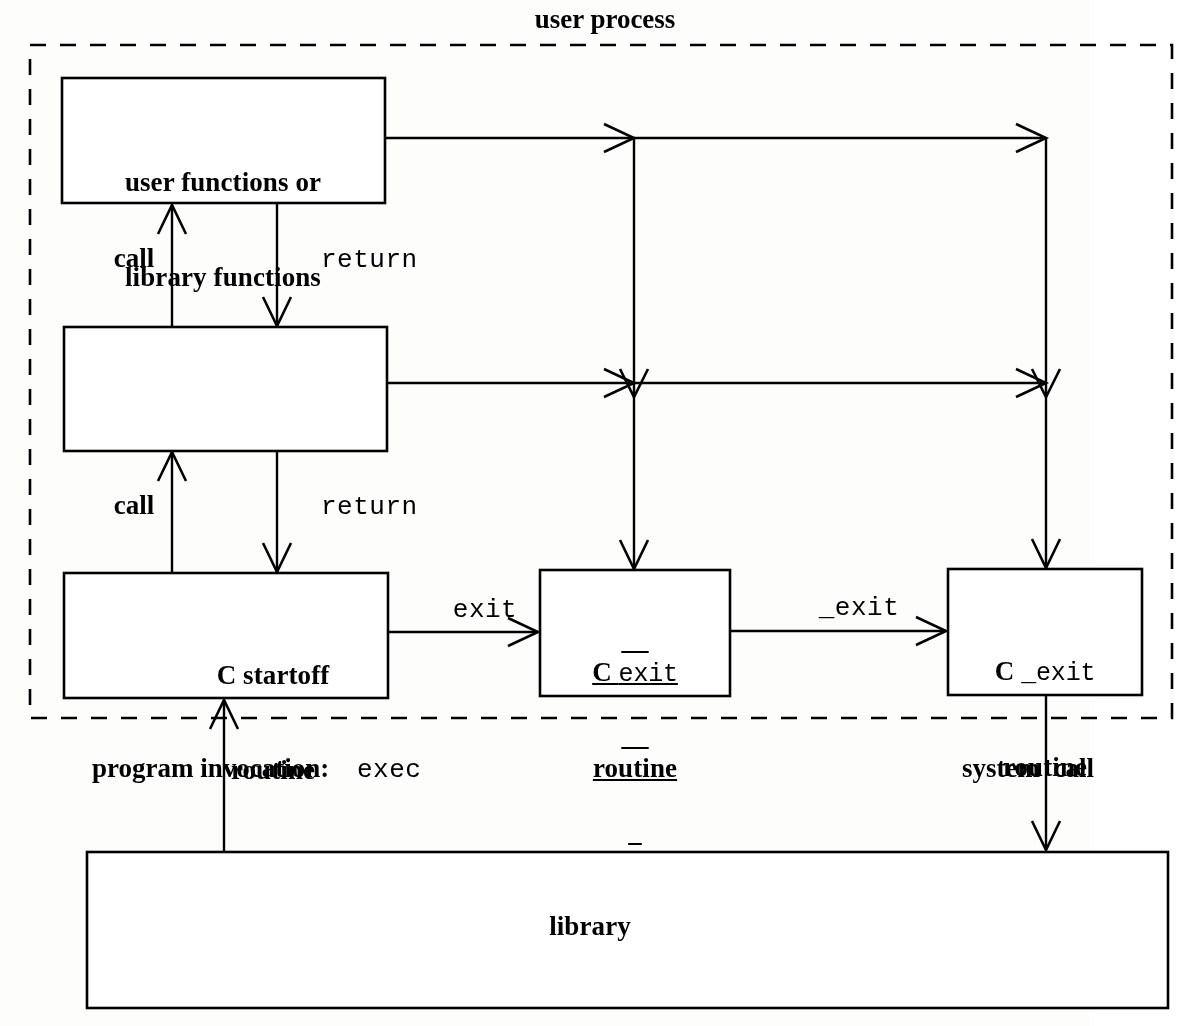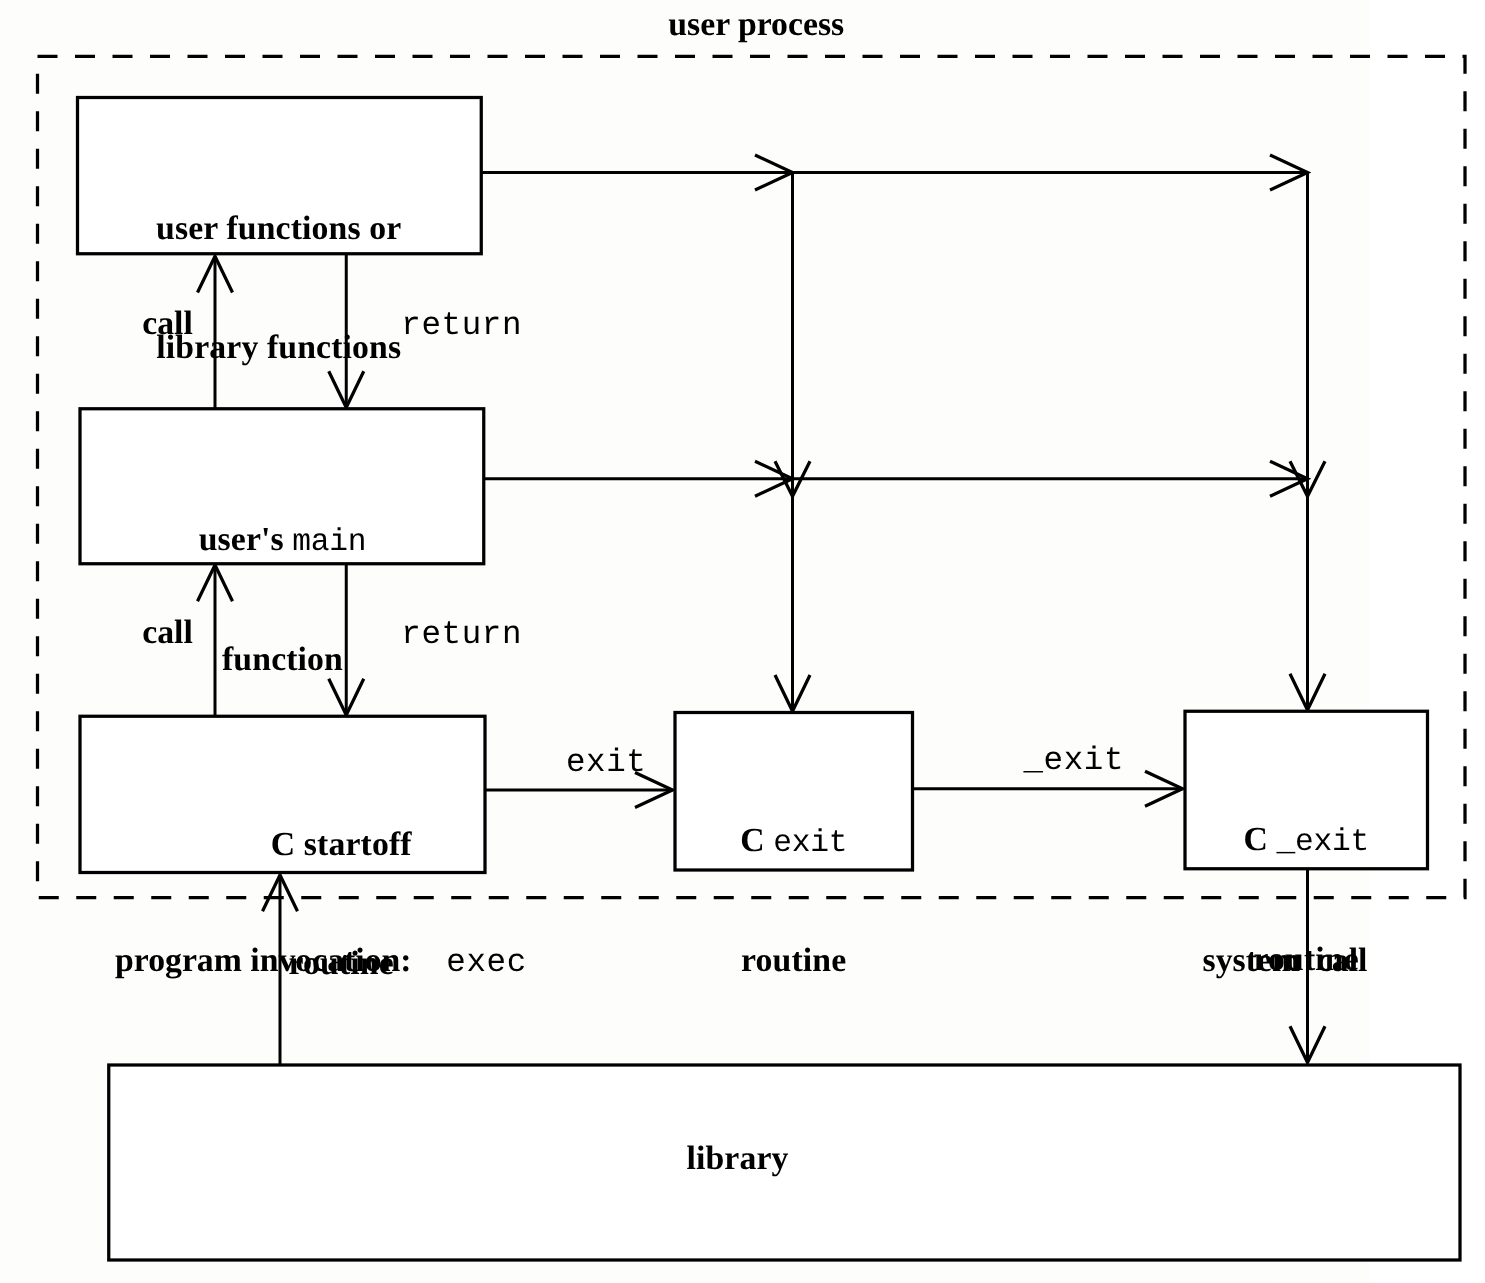--- a/index.html
+++ b/index.html
@@ -146,31 +146,27 @@
     <rect class="box-rect" x="87" y="852" width="1081" height="156"></rect>
   </svg>
 
   <div class="lbl title-label center-x" style="left:605px; top:4px;">user process</div>
 
   <div class="lbl box-label center-x" style="left:223px; top:103px;">
     <div>user functions or</div>
     <div>library functions</div>
   </div>
 
-  <div class="lbl box-label center-x" style="left:226px; top:352px;">
-    <div><span>user's </span><span class="mono">main</span></div>
-    <div>function</div>
-  </div>
 
   <div class="lbl box-label center-x" style="left:226px; top:596px;margin-left:47px;">
     <div>C startoff</div>
     <div>routine</div>
   </div>
 
-  <div class="lbl box-label center-x" style="left:635px; top:593px;">
+  <div class="lbl box-label center-x" style="left:635px; top:593px;text-decoration:underline;">
     <div><span>C </span><span class="mono">exit</span></div>
     <div>routine</div>
   </div>
 
   <div class="lbl box-label center-x" style="left:1045px; top:592px;">
     <div><span>C </span><span class="mono">_exit</span></div>
     <div>routine</div>
   </div>
 
   <div class="lbl box-label center-x" style="left:590px; top:911px;">library</div>

